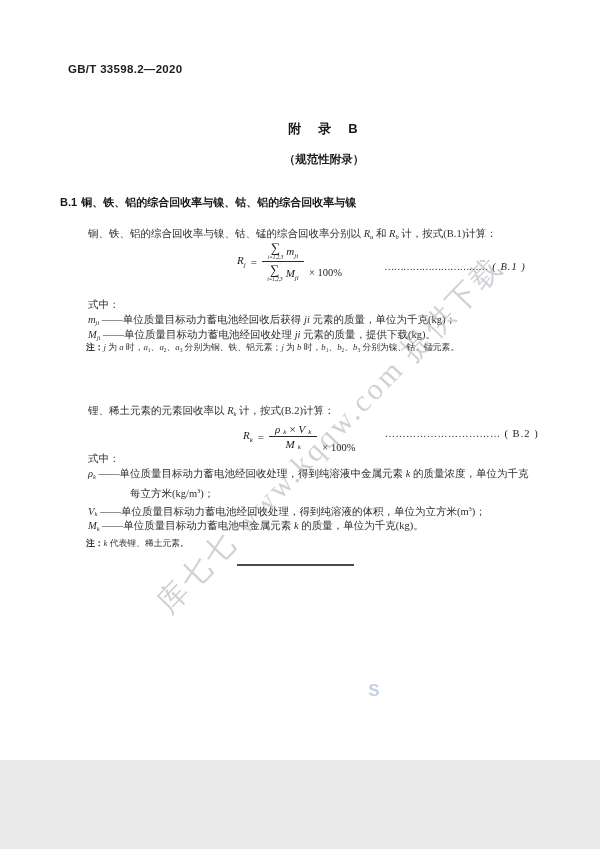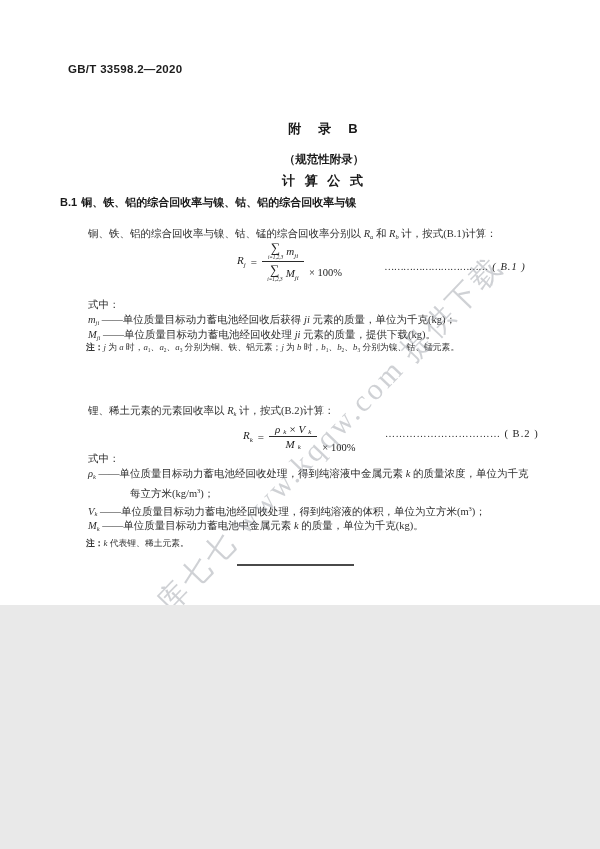--- a/index.html
+++ b/index.html
@@ -1,18 +1,18 @@
 <!DOCTYPE html>
 <html><head>
 <meta charset="utf-8">
 <style>
   * { margin:0; padding:0; box-sizing:border-box; }
   html,body { background:#e9e9e9; }
   .page {
-    position:relative; width:600px; height:605px; background:#ffffff;
+    position:relative; width:600px; height:760px; background:#ffffff;
     font-family:"Liberation Serif","DejaVu Serif",serif; color:#2e2e2e;
     overflow:hidden; margin:0 auto; box-shadow:0 0 4px rgba(0,0,0,.15);
   }
   .abs { position:absolute; white-space:nowrap; }
   .sans { font-family:"Liberation Sans","DejaVu Sans",sans-serif; }
   .bold { font-weight:bold; }
   .body-line { font-size:10.5px; line-height:14px; color:#2e2e2e; }
   .note-line { font-size:8.8px; line-height:12px; color:#333; }
   .seg-i { font-style:italic; }
   .seg-b { font-weight:bold; }
@@ -60,21 +60,20 @@
 </head>
 <body>
 
 <div class="page">
 
   <div class="abs doc-header sans bold" style="left:68px; top:63px;">GB/T 33598.2—2020</div>
 
   <div class="abs title-block sans bold" style="left:0; top:120px;padding-left:48px;">
     <div class="t1">附　录　B</div>
     <div class="t2">（规范性附录）</div>
-    <div class="t3">计 算 公 式</div>
   </div>
 
   <div class="abs sec-heading sans bold" style="left:60px; top:195px;">
     <span class="sec-num">B.1</span><span>铜、铁、铝的综合回收率与镍、钴、铝的综合回收率与镍</span>
   </div>
 
   <div class="abs body-line" style="left:88px; top:227px;"><span>铜、铁、铝的综合回收率与镍、钴、锰的综合回收率分别以 </span><span class="seg-i">R</span><span class="seg-isub">a</span><span> 和 </span><span class="seg-i">R</span><span class="seg-isub">b</span><span> 计，按式(B.1)计算：</span></div>
 
   <div class="formula" style="left:237px; top:241px;">
     <span><i>R</i><sub>j</sub></span>

